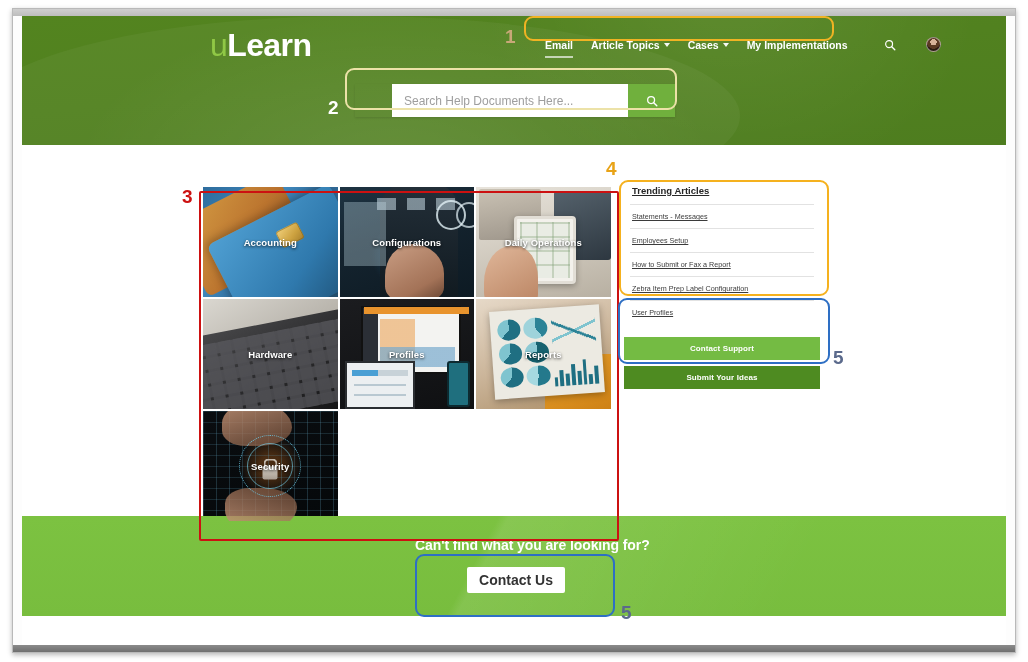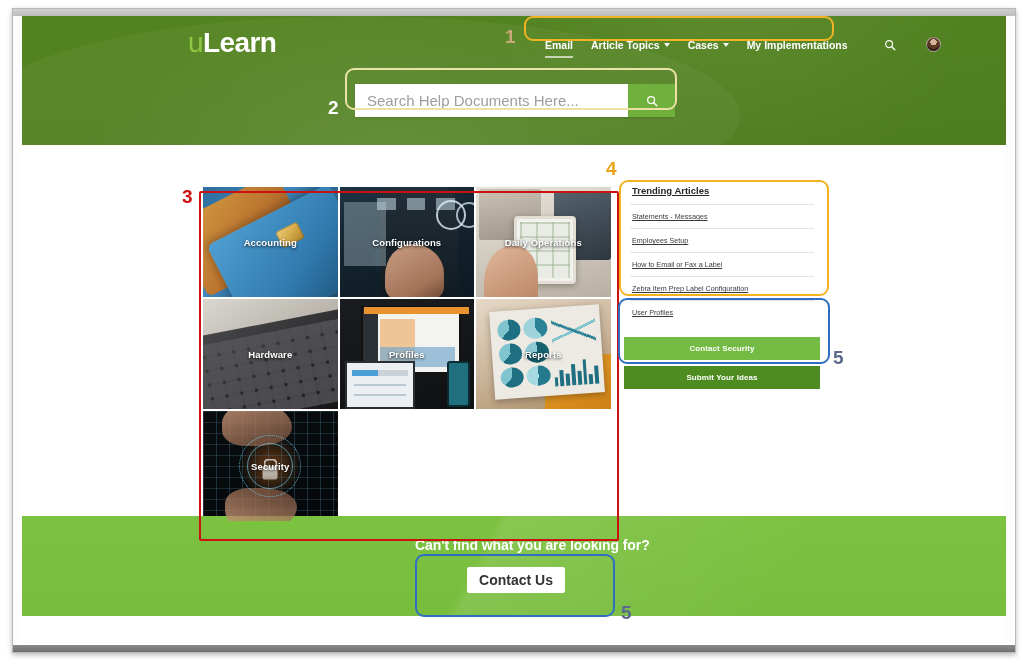--- a/index.html
+++ b/index.html
@@ -65,22 +65,22 @@
     position: absolute;
     left: -5%; bottom: -55%;
     width: 78%; height: 155%;
     border-radius: 50%;
     background: rgba(255,255,255,.045);
     pointer-events: none;
   }
 
   .logo {
     position: absolute;
-    left: 166px; top: 11px;
-    font-size: 28px;
+    left: 188px; top: 11px;
+    font-size: 32px;
     font-weight: 700;
     letter-spacing: -.6px;
     color: #ffffff;
     white-space: nowrap;
   }
   .logo .u { color: #8cc63e; font-weight: 400; }
 
   
   .nav {
     position: absolute;
@@ -132,23 +132,24 @@
     width: 320px; height: 33px;
     display: flex;
     box-shadow: 0 1px 2px rgba(0,0,0,.12);
   }
   .search-input {
     flex: 1;
     border: 0;
     outline: none;
     background: #ffffff;
     padding: 0 12px;
-    font-size: 15px;
+    font-size: 12px;
     color: #4c4c4c;
     font-family: "Liberation Sans", sans-serif;
+    margin-left: 37px;
   }
   .search-input::placeholder { color: #9a9a9a; }
   .search-btn {
     width: 47px;
     background: #6aad35;
     border: 0;
     display: flex;
     align-items: center;
     justify-content: center;
     cursor: pointer;
@@ -785,27 +786,27 @@
         </div>
 
       </div>
 
       <div class="right-col">
 
         <div class="trending-card">
           <div class="trending-title">Trending Articles</div>
           <a class="trend-link">Statements - Messages</a>
           <a class="trend-link">Employees Setup</a>
-          <a class="trend-link">How to Email or Fax a Label</a>
+          <a class="trend-link">How to Submit or Fax a Report</a>
           <a class="trend-link">Zebra Item Prep Label Configuration</a>
           <a class="trend-link">User Profiles</a>
         </div>
 
         <div class="side-btns">
-          <button class="side-btn btn-support">Contact Security</button>
+          <button class="side-btn btn-support">Contact Support</button>
           <button class="side-btn btn-ideas">Submit Your Ideas</button>
         </div>
       </div>
     </div>
 
     <div class="footer">
       <div class="footer-inner">
         <div class="footer-title">Can't find what you are looking for?</div>
         <button class="footer-btn">Contact Us</button>
       </div>

